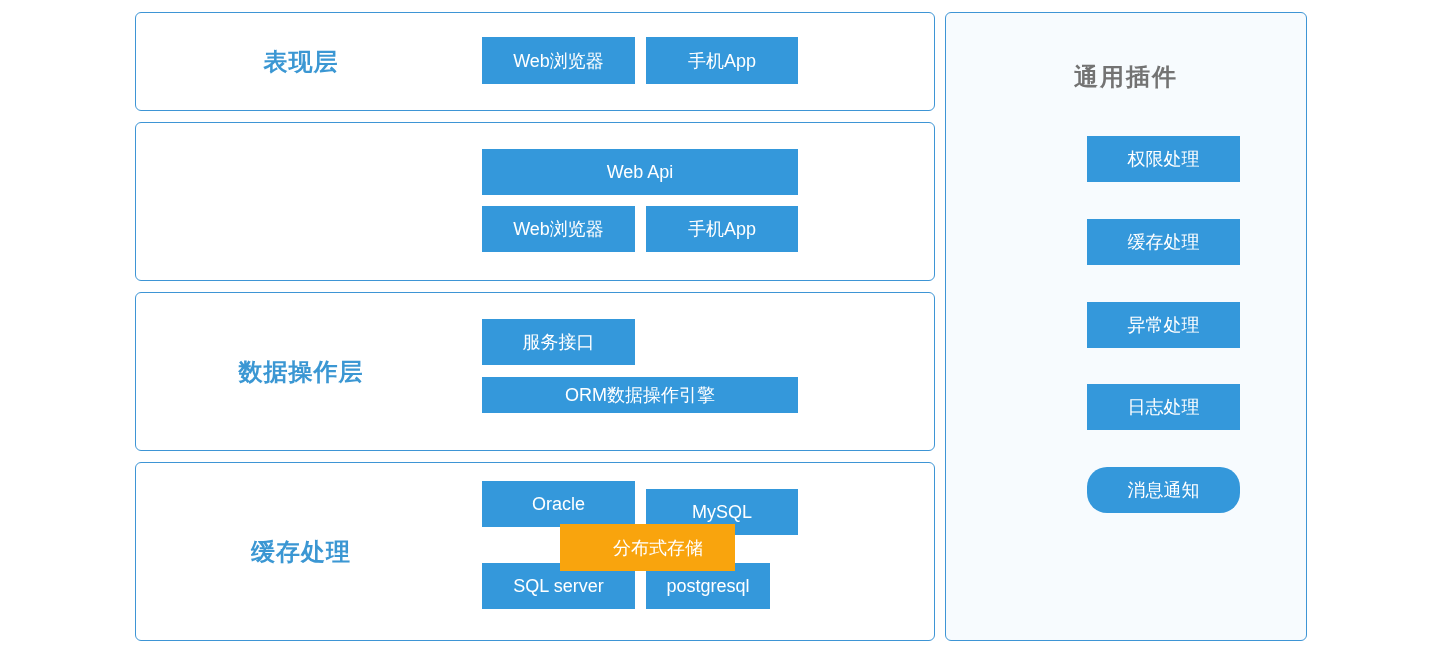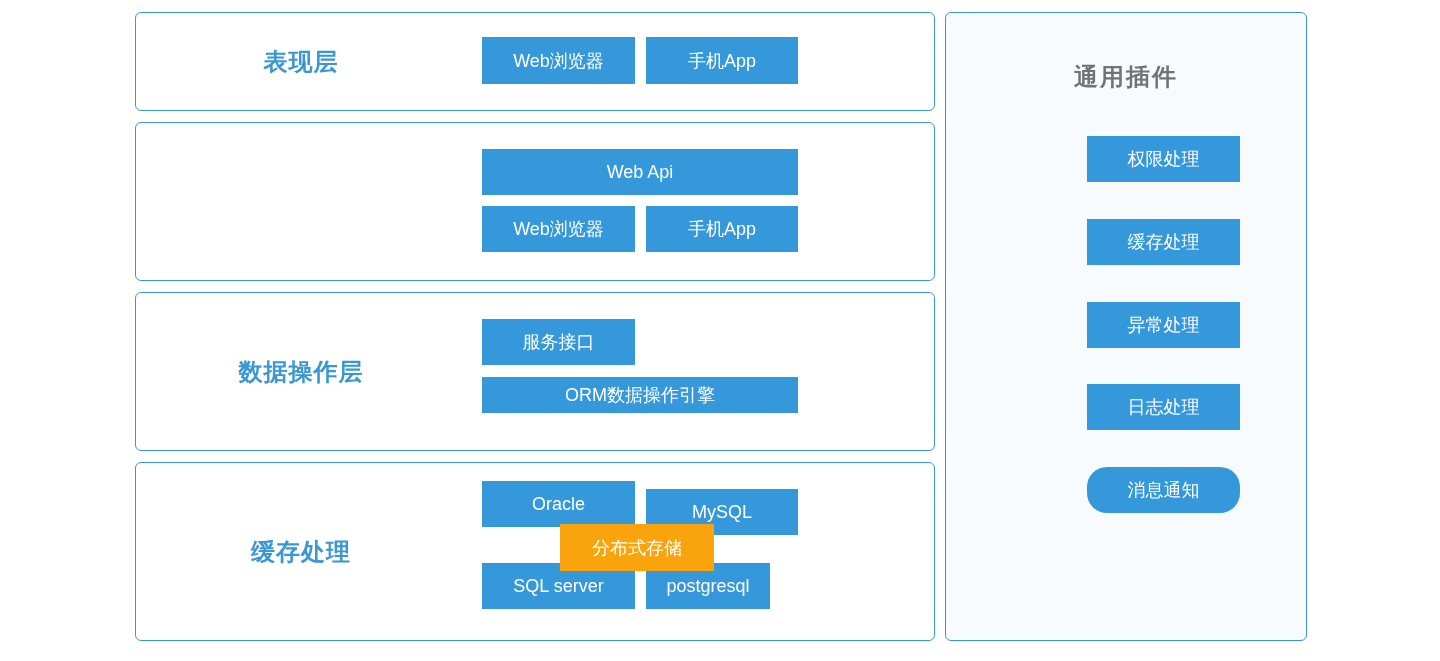--- a/index.html
+++ b/index.html
@@ -101,21 +101,21 @@
     <div class="node" style="left:346px; top:26px; width:153px; height:46px;">服务接口</div>
     <div class="node" style="left:346px; top:84px; width:316px; height:36px;">ORM数据操作引擎</div>
   </section>
 
   <section class="layer-box" style="top:462px; height:179px;">
     <div class="layer-label">缓存处理</div>
     <div class="node" style="left:346px; top:18px; width:153px; height:46px;">Oracle</div>
     <div class="node" style="left:346px; top:100px; width:153px; height:46px;">SQL server</div>
     <div class="node" style="left:510px; top:26px; width:152px; height:46px;">MySQL</div>
     <div class="node" style="left:510px; top:100px; width:124px; height:46px;">postgresql</div>
-    <div class="node orange" style="left:424px; top:61px; width:154px; height:47px;">分布式存储</div>
+    <div class="node orange" style="left:424px; top:61px; width:154px; height:47px;padding-left:21px;">分布式存储</div>
   </section>
 
   <aside class="plugin-panel">
     <div class="panel-title">通用插件</div>
     <div class="node plugin-node" style="top:123px;">权限处理</div>
     <div class="node plugin-node" style="top:206px;">缓存处理</div>
     <div class="node plugin-node" style="top:289px;">异常处理</div>
     <div class="node plugin-node" style="top:371px;">日志处理</div>
     <div class="node plugin-node" style="top:454px;border-radius:20px;">消息通知</div>
   </aside>

